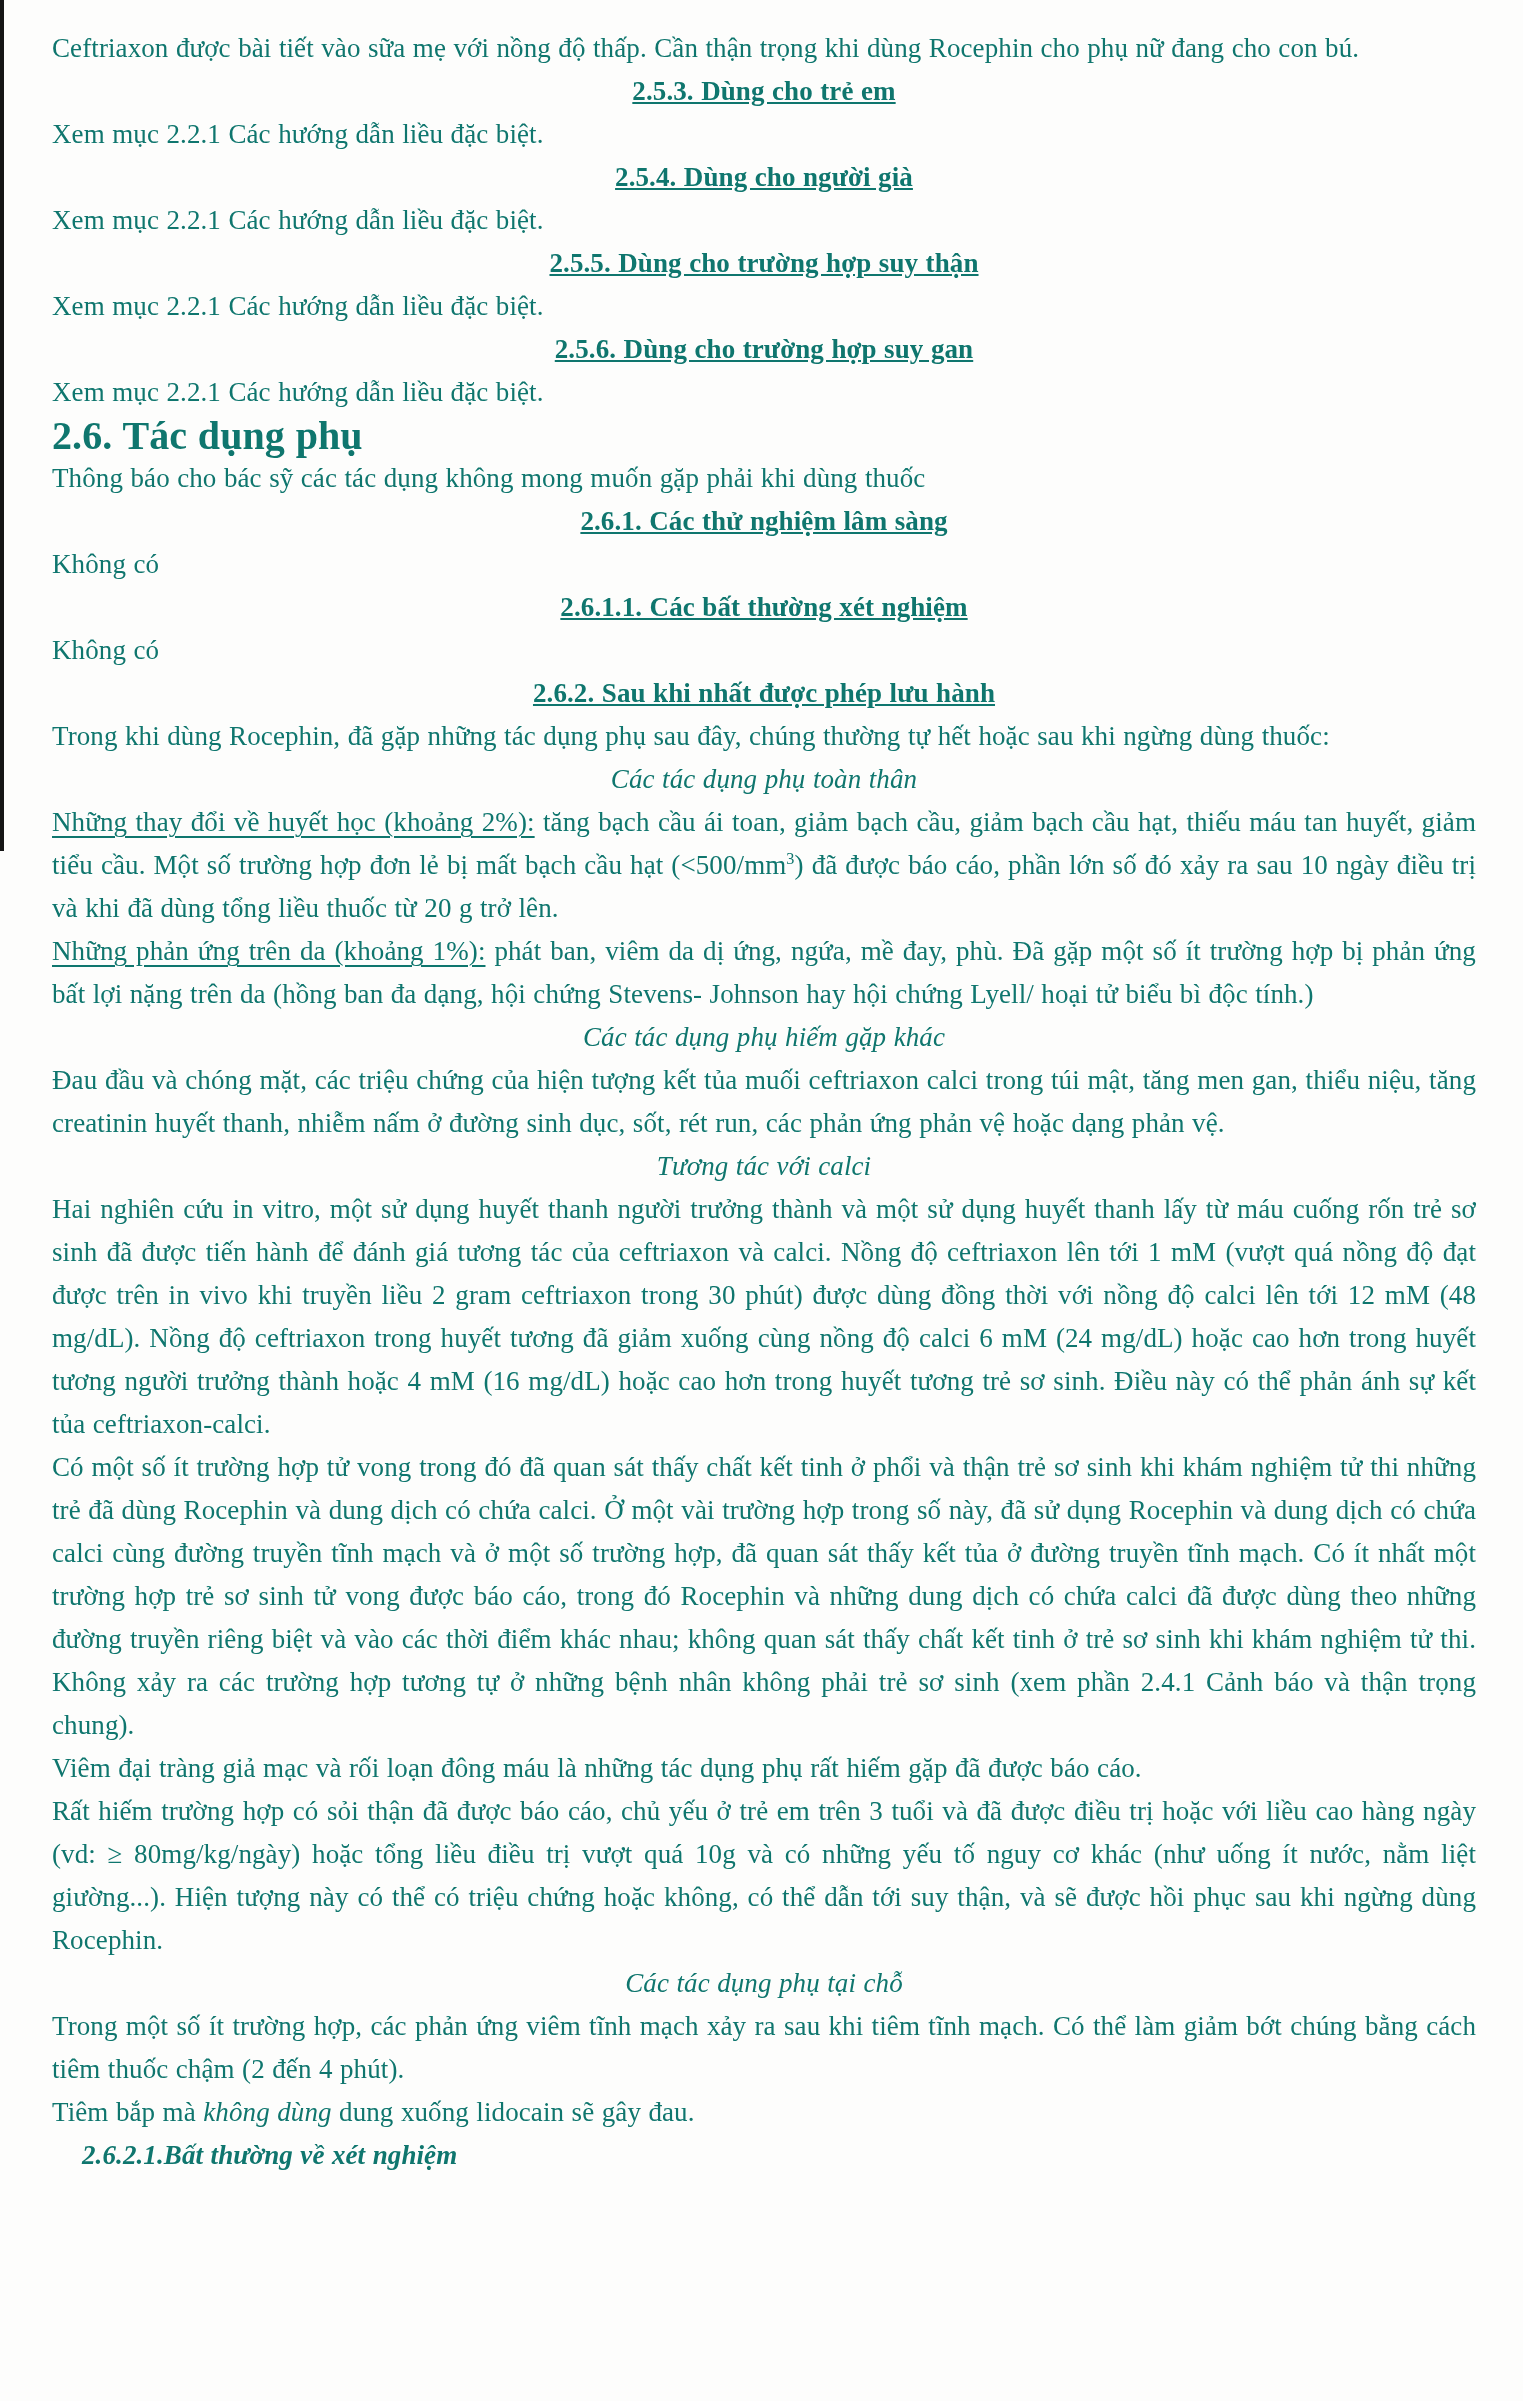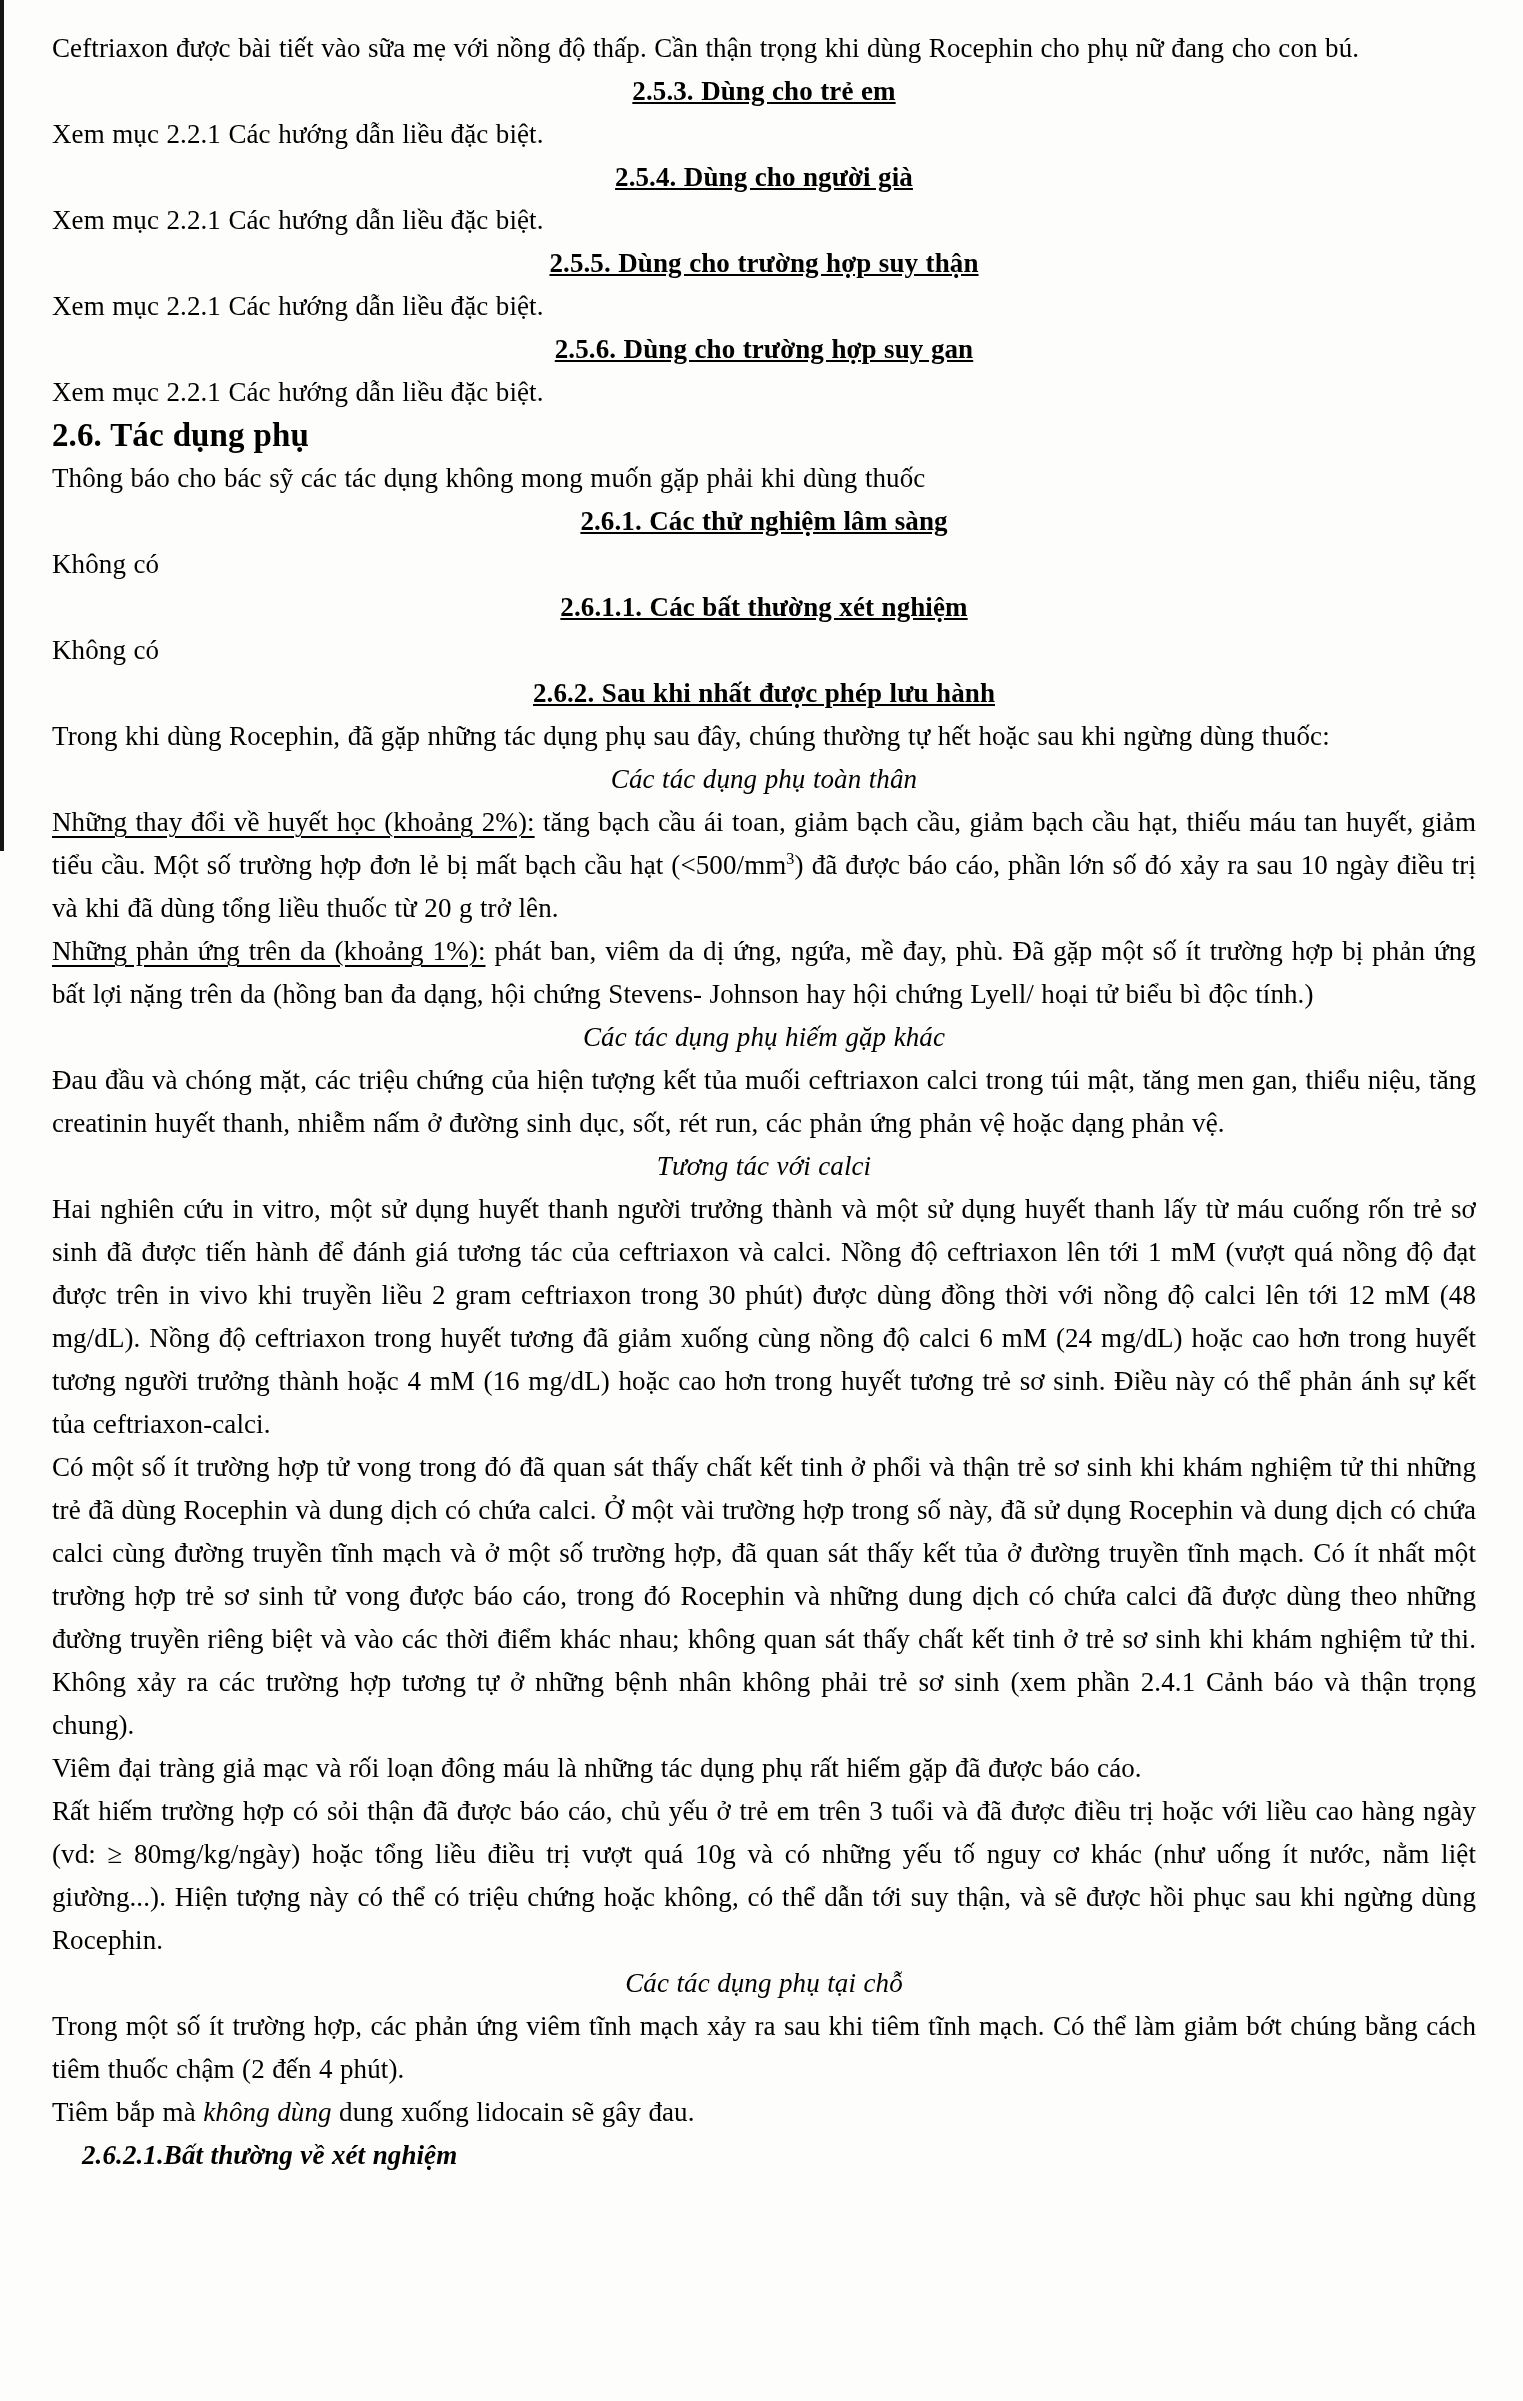--- a/index.html
+++ b/index.html
@@ -5,29 +5,29 @@
   html,body{margin:0;padding:0;}
   body{
     width:1524px;height:2401px;
     background:#f7f7f5;
     position:relative;overflow:hidden;
     font-family:"Liberation Serif","DejaVu Serif",serif;
   }
   .page{
     position:absolute;inset:0;
     background:#fdfdfc;
-    color:#000000;
+    color:#0f766e;
     font-size:27px;
     line-height:43px;
     padding:27px 48px 0 52px;
     box-sizing:border-box;
   }
   .block{margin:0;text-align:justify;letter-spacing:0.1px;word-spacing:0.6px;}
   .heading{font-weight:700;text-align:center;text-decoration:underline;}
-  .heading-lg{font-weight:700;font-size:33px;text-align:left;}
+  .heading-lg{font-weight:700;font-size:40px;text-align:left;}
   .italic-line{font-style:italic;text-align:center;}
   .heading-bi{font-weight:700;font-style:italic;text-align:left;margin-left:30px;}
   .f-u{text-decoration:underline;text-decoration-thickness:1.8px;text-underline-offset:5.4px;}
   .f-i{font-style:italic;}
   sup{font-size:60%;line-height:0;}
   
   .scan-edge{position:absolute;left:0;top:0;width:4.2px;height:851px;background:#151515;}
 </style>
 </head>
 <body>

